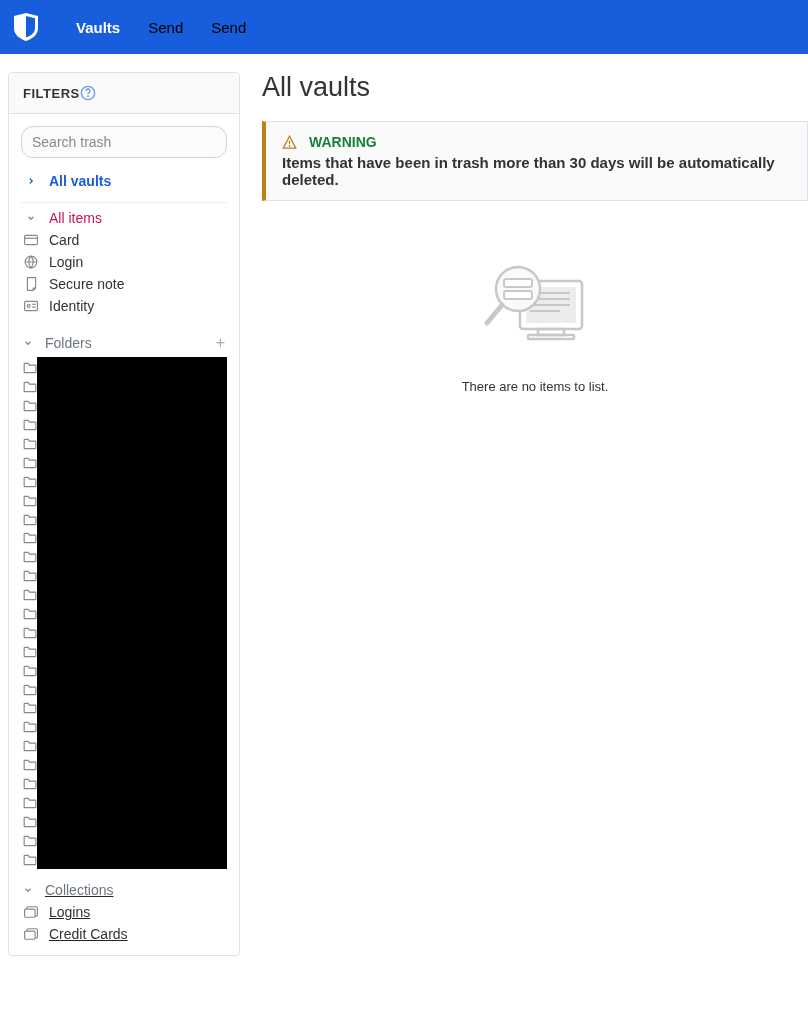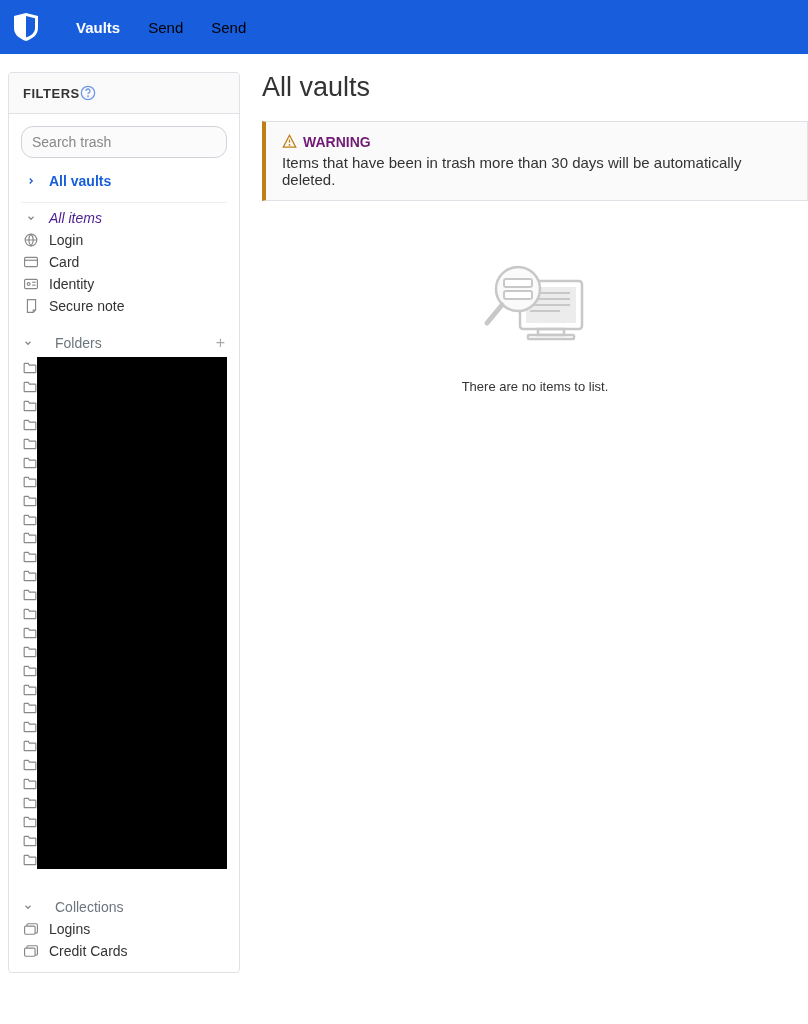--- a/index.html
+++ b/index.html
@@ -21,37 +21,37 @@
     .search-wrap { padding: 12px 12px 8px; }
     .search-input { width: 100%; padding: 7px 10px; border: 1px solid #ced4da; border-radius: 12px; font-size: 14px; background: #fbfbfb; color: #333; }
     .search-input::placeholder { color: #888; }
     
     .filter-block { padding: 4px 12px 10px; }
     .filter-block.bordered { border-bottom: 1px solid #eee; margin: 0 12px; padding-left: 0; padding-right: 0; }
     .filter-row { display: flex; align-items: center; gap: 10px; padding: 3px 2px; cursor: pointer; color: #6c757d; font-size: 14px; }
     .filter-row .icon-slot { width: 16px; display: flex; justify-content: center; color: #888; flex-shrink: 0; }
     .filter-row .label { color: #333; }
     .filter-row.active .label { color: #175ddc; font-weight: 700; }
-    .filter-row.muted .label { color: #4c1d95; font-style: italic; }
-    .filter-header { display: flex; align-items: center; gap: 22px; padding: 3px 2px; color: #6c757d; }
+    .filter-row.muted .label { color: #be185d; }
+    .filter-header { display: flex; align-items: center; gap: 12px; padding: 3px 2px; color: #6c757d; }
     .filter-header .label { color: #6c757d; flex: 1; }
     .add-btn { color: #aaa; cursor: pointer; font-size: 16px; font-weight: 300; }
     
     .folders-list { padding: 0 12px; }
     .redacted-box { background: #000; height: 512px; flex: 1; margin-left: -2px; }
     .folders-stack { display: flex; }
     .folders-icons { display: flex; flex-direction: column; padding-top: 2px; }
     .folders-icons .icon-slot { width: 18px; height: 18.9px; display: flex; justify-content: center; align-items: center; color: #888; }
     
     .main { flex: 1; padding: 0 0 0 22px; min-width: 0; }
     .page-title { font-size: 27px; font-weight: 400; color: #333; margin-bottom: 18px; }
     
     .warning-box { border: 1px solid #dee2e6; border-left: 4px solid #bf7e16; background: #fafafa; padding: 12px 16px; margin-bottom: 40px; }
-    .warning-head { color: #701a75; font-weight: 700; font-size: 14px; display: flex; align-items: flex-start; gap: 6px; margin-bottom: 4px; }
-    .warning-body { color: #333; font-size: 15px; }
+    .warning-head { color: #15803d; font-weight: 700; font-size: 14px; display: flex; align-items: center; gap: 12px; margin-bottom: 4px; }
+    .warning-body { color: #333; font-size: 15px; font-weight: bold; }
     
     .empty-state { text-align: center; padding: 20px 0; }
     .empty-illus { display: flex; justify-content: center; margin-bottom: 18px; }
     .empty-text { color: #333; font-size: 13px; }
     
     svg { display: block; }
   </style>
 </head>
 <body>
 
@@ -101,56 +101,56 @@
       <div class="filter-row muted">
         <span class="icon-slot">
             <svg width="10" height="10" viewBox="0 0 24 24" fill="none" stroke="#888" stroke-width="3">
               <path d="M6 9l6 6 6-6"></path>
             </svg>
           </span>
         <span class="label">All items</span>
       </div>
       <div class="filter-row">
         <span class="icon-slot">
+            <svg width="14" height="12" viewBox="0 0 24 18" fill="none" stroke="#888" stroke-width="2">
+              <rect x="1" y="1" width="22" height="16" rx="2"></rect>
+              <line x1="1" y1="6" x2="23" y2="6"></line>
+            </svg>
+          </span>
+        <span class="label">Card</span>
+      </div>
+      <div class="filter-row">
+        <span class="icon-slot">
             <svg width="14" height="14" viewBox="0 0 24 24" fill="none" stroke="#888" stroke-width="2">
               <circle cx="12" cy="12" r="10"></circle>
               <path d="M2 12h20M12 2a15 15 0 0 1 0 20a15 15 0 0 1 0-20"></path>
             </svg>
           </span>
         <span class="label">Login</span>
       </div>
       <div class="filter-row">
         <span class="icon-slot">
-            <svg width="14" height="12" viewBox="0 0 24 18" fill="none" stroke="#888" stroke-width="2">
-              <rect x="1" y="1" width="22" height="16" rx="2"></rect>
-              <line x1="1" y1="6" x2="23" y2="6"></line>
-            </svg>
-          </span>
-        <span class="label">Card</span>
+            <svg width="13" height="14" viewBox="0 0 20 24" fill="none" stroke="#888" stroke-width="2">
+              <path d="M3 1h14v18l-4 4H3z"></path>
+              <path d="M17 19h-4v4"></path>
+            </svg>
+          </span>
+        <span class="label">Secure note</span>
       </div>
       <div class="filter-row">
         <span class="icon-slot">
             <svg width="14" height="12" viewBox="0 0 24 18" fill="none" stroke="#888" stroke-width="2">
               <rect x="1" y="1" width="22" height="16" rx="2"></rect>
               <circle cx="8" cy="9" r="2.5"></circle>
               <line x1="14" y1="6" x2="20" y2="6"></line>
               <line x1="14" y1="11" x2="20" y2="11"></line>
             </svg>
           </span>
         <span class="label">Identity</span>
       </div>
-      <div class="filter-row">
-        <span class="icon-slot">
-            <svg width="13" height="14" viewBox="0 0 20 24" fill="none" stroke="#888" stroke-width="2">
-              <path d="M3 1h14v18l-4 4H3z"></path>
-              <path d="M17 19h-4v4"></path>
-            </svg>
-          </span>
-        <span class="label">Secure note</span>
-      </div>
     </div>
 
     <div class="filter-block" style="padding-bottom:2px;">
       <div class="filter-header">
         <span class="icon-slot">
             <svg width="10" height="10" viewBox="0 0 24 24" fill="none" stroke="#888" stroke-width="3">
               <path d="M6 9l6 6 6-6"></path>
             </svg>
           </span>
         <span class="label">Folders</span>
@@ -294,21 +294,21 @@
             <div class="icon-slot">
               <svg width="14" height="12" viewBox="0 0 24 20" fill="none" stroke="#888" stroke-width="2">
                 <path d="M2 3a1 1 0 0 1 1-1h6l2 3h10a1 1 0 0 1 1 1v11a1 1 0 0 1-1 1H3a1 1 0 0 1-1-1z"></path>
               </svg>
             </div>
           </div>
         <div class="redacted-box"></div>
       </div>
     </div>
 
-    <div class="filter-block" style="padding-top:27px;">
+    <div class="filter-block" style="padding-top:10px;text-decoration:underline;">
       <div class="filter-header">
         <span class="icon-slot">
             <svg width="10" height="10" viewBox="0 0 24 24" fill="none" stroke="#888" stroke-width="3">
               <path d="M6 9l6 6 6-6"></path>
             </svg>
           </span>
         <span class="label">Collections</span>
       </div>
       <div class="filter-row">
         <span class="icon-slot">

